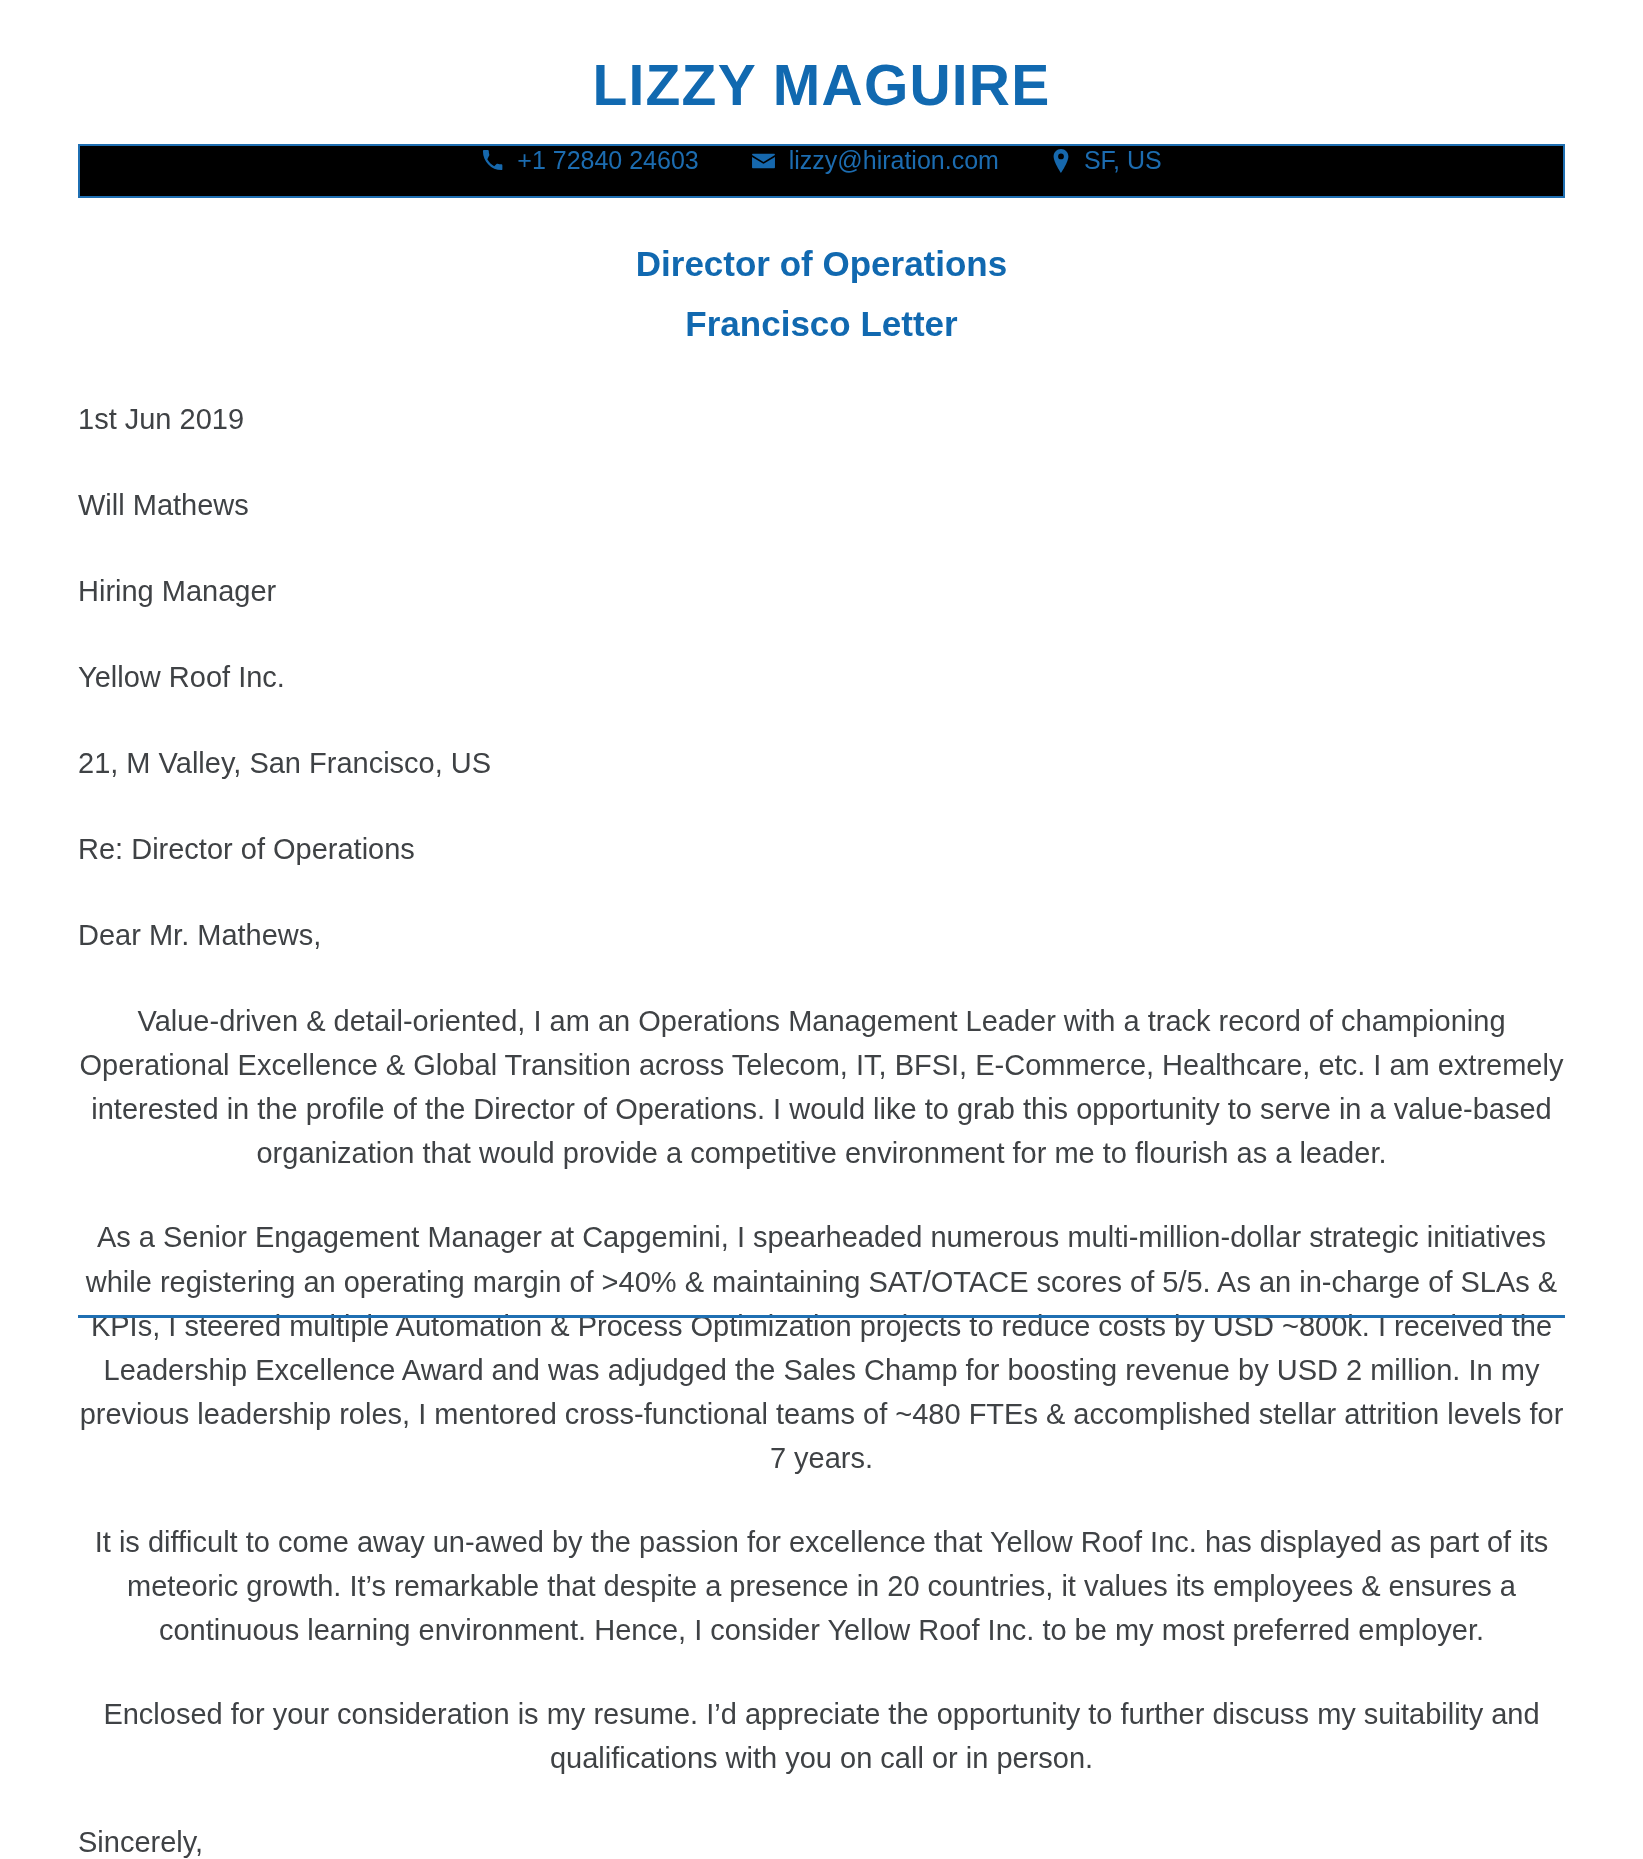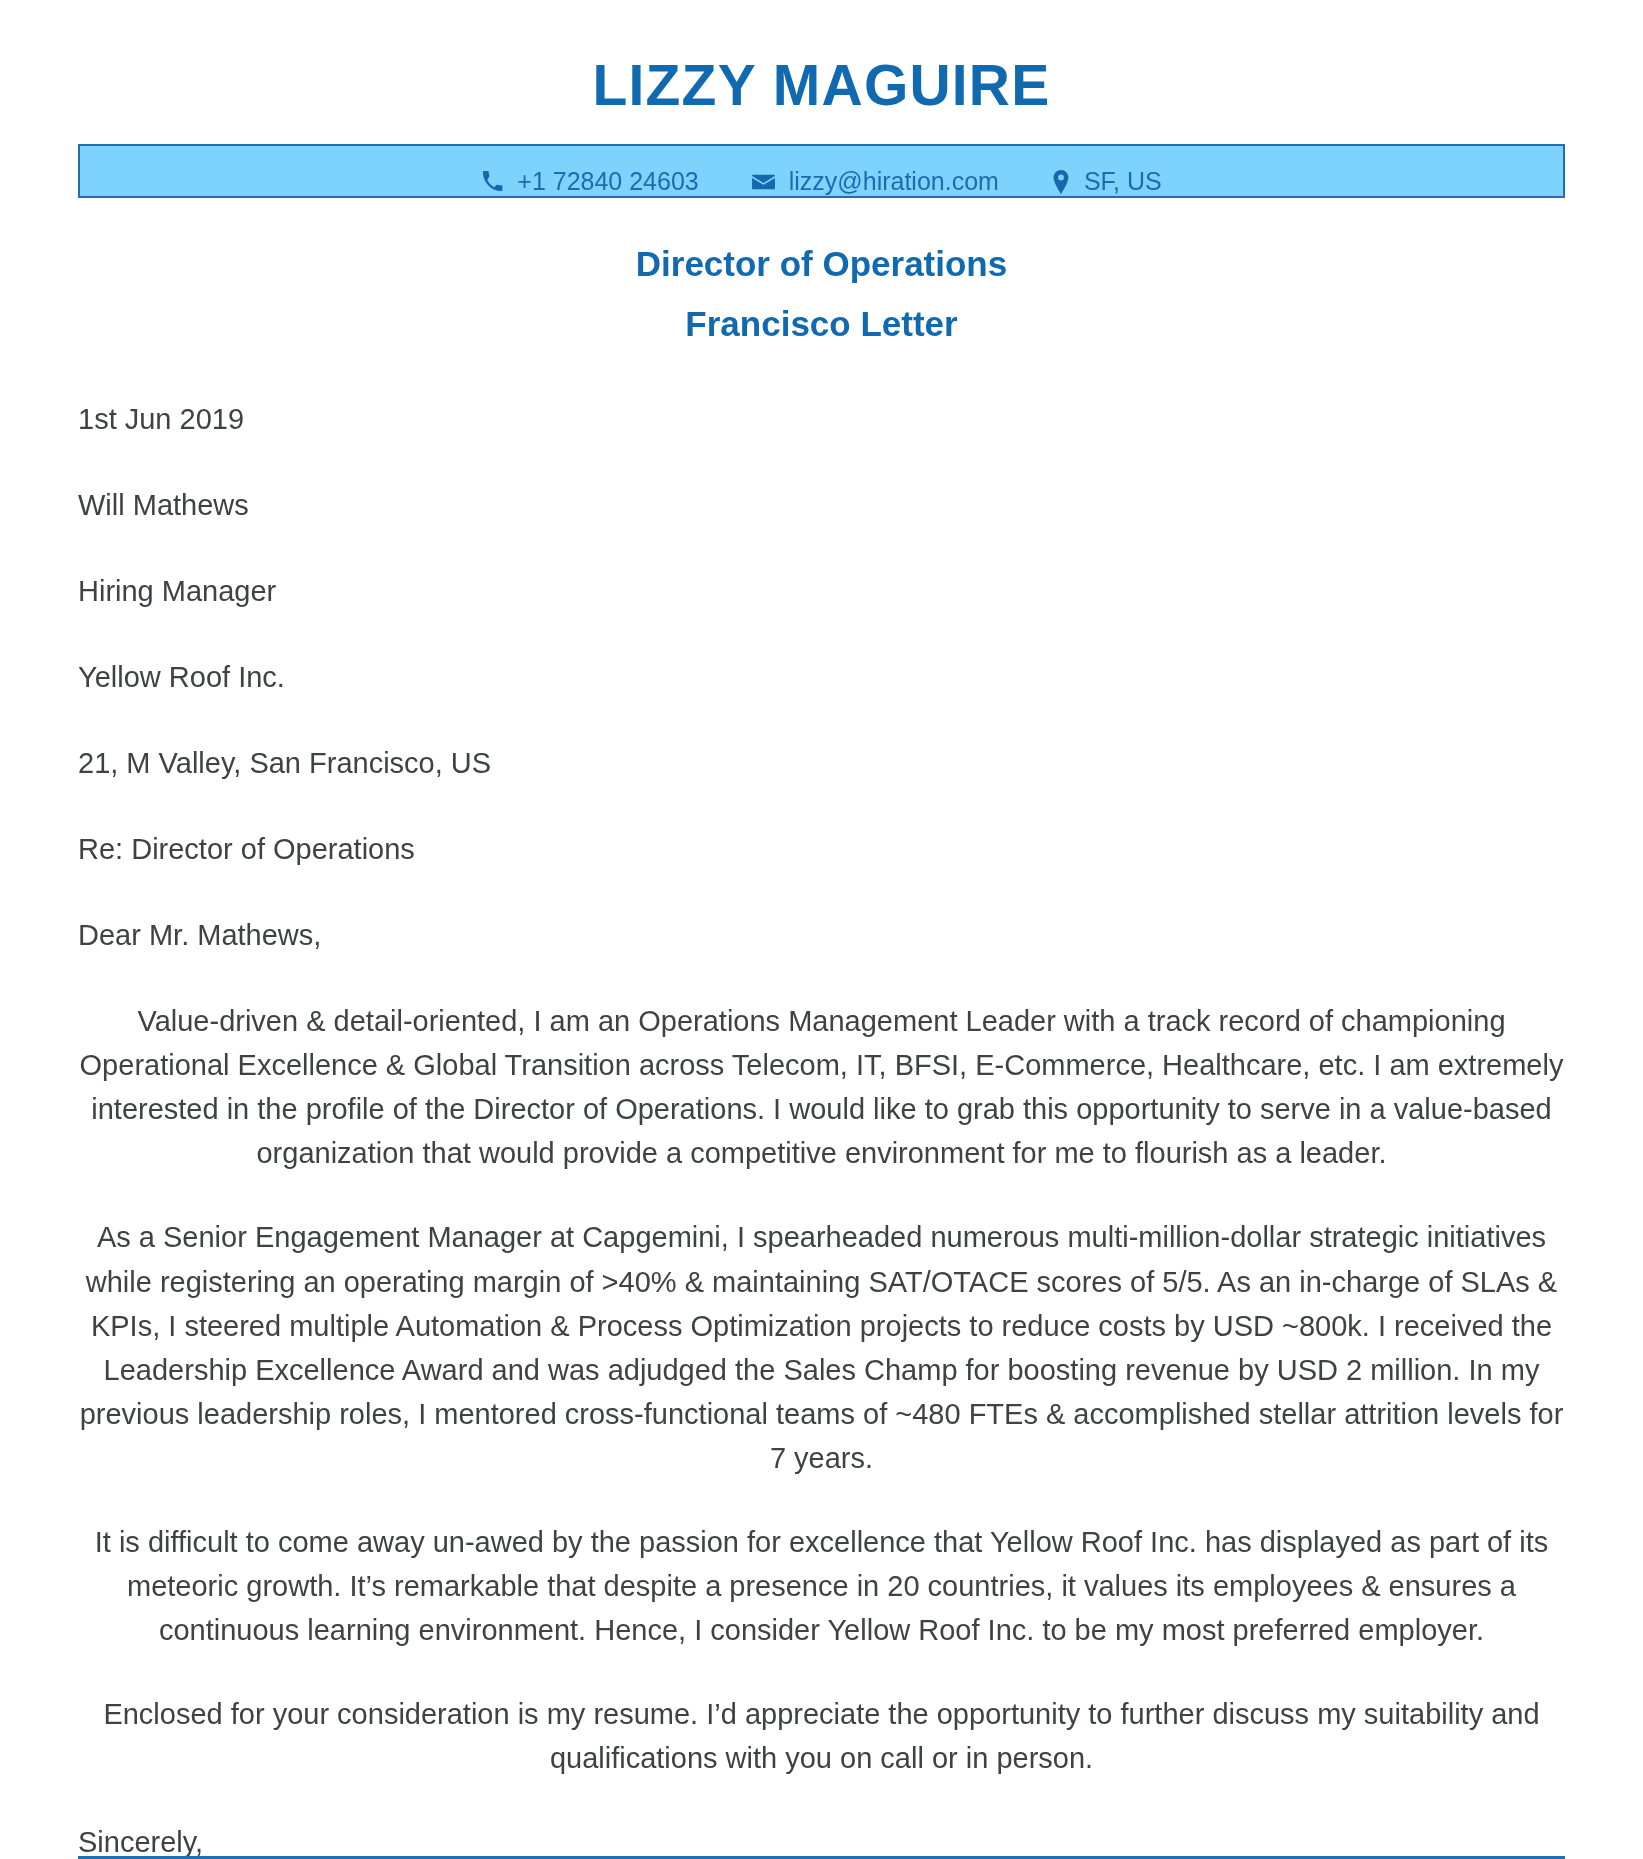--- a/index.html
+++ b/index.html
@@ -10,42 +10,42 @@
   body {
     width: 1643px;
     height: 1859px;
     font-family: "Liberation Sans", sans-serif;
     color: #3f4245;
     position: relative;
     overflow: hidden;
   }
   .page {
     width: 1643px;
-    height: 1859px;
+    height: 1318px;
     box-sizing: border-box;
     padding: 0 78px;
     position: relative;
   }
   
   .name-header {
     text-align: center;
     color: #1169b0;
     font-size: 57px;
     font-weight: bold;
     letter-spacing: 1.2px;
     padding-top: 52px;
     line-height: 1.18;
   }
   .contact-bar {
     margin-top: 25px;
     border: 2px solid #1f6fb2;
-    background: #7dd3fc;
+    background: #000000;
     height: 50px;
     display: flex;
-    align-items: flex-end;
+    align-items: flex-start;
     justify-content: center;
     gap: 0px;
   }
   .contact-item {
     display: flex;
     align-items: center;
     color: #1c6cb0;
     font-size: 25px;
     margin: 0 26px;
     white-space: nowrap;

